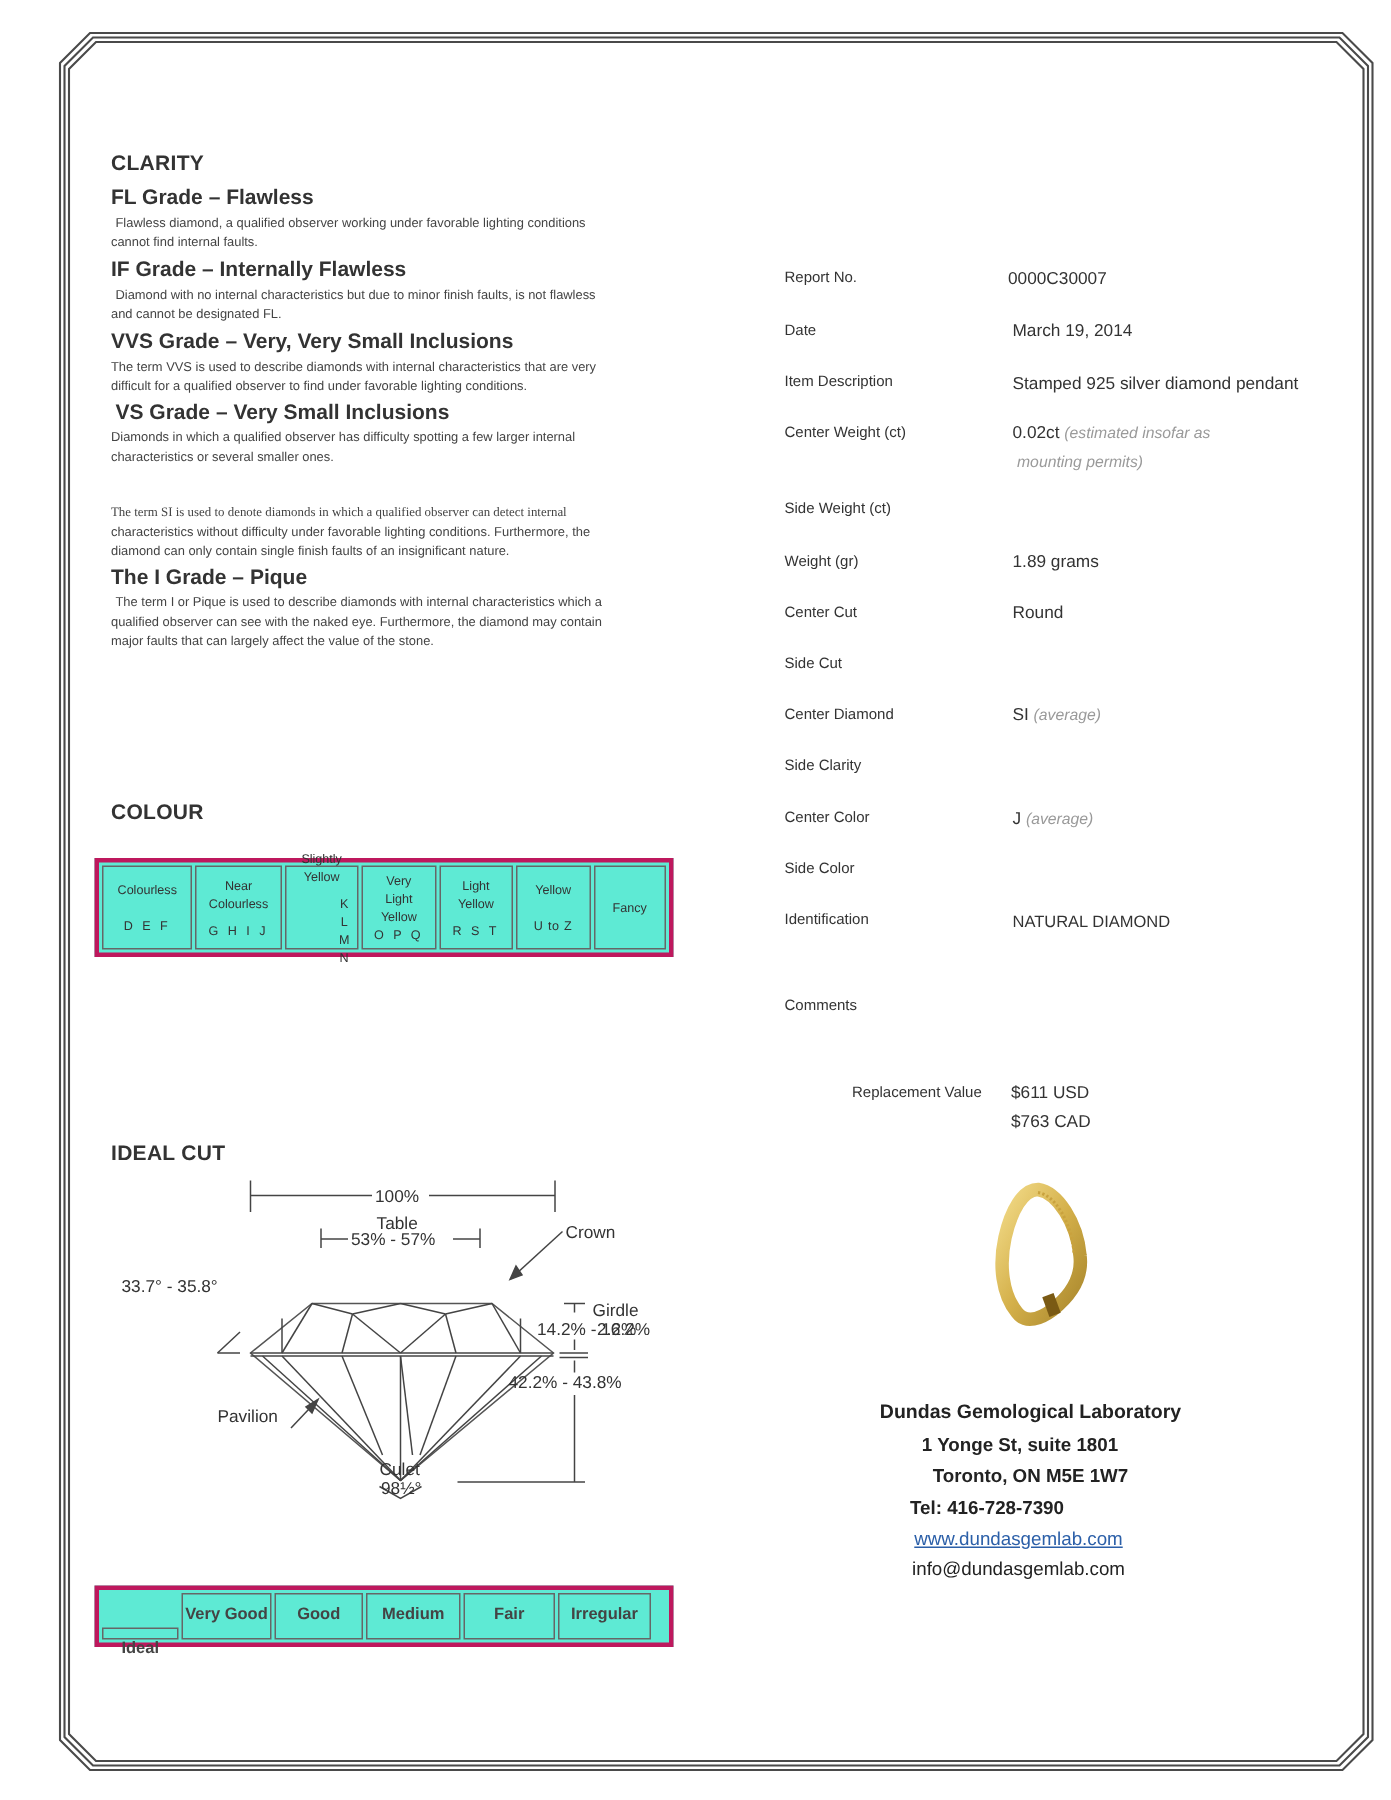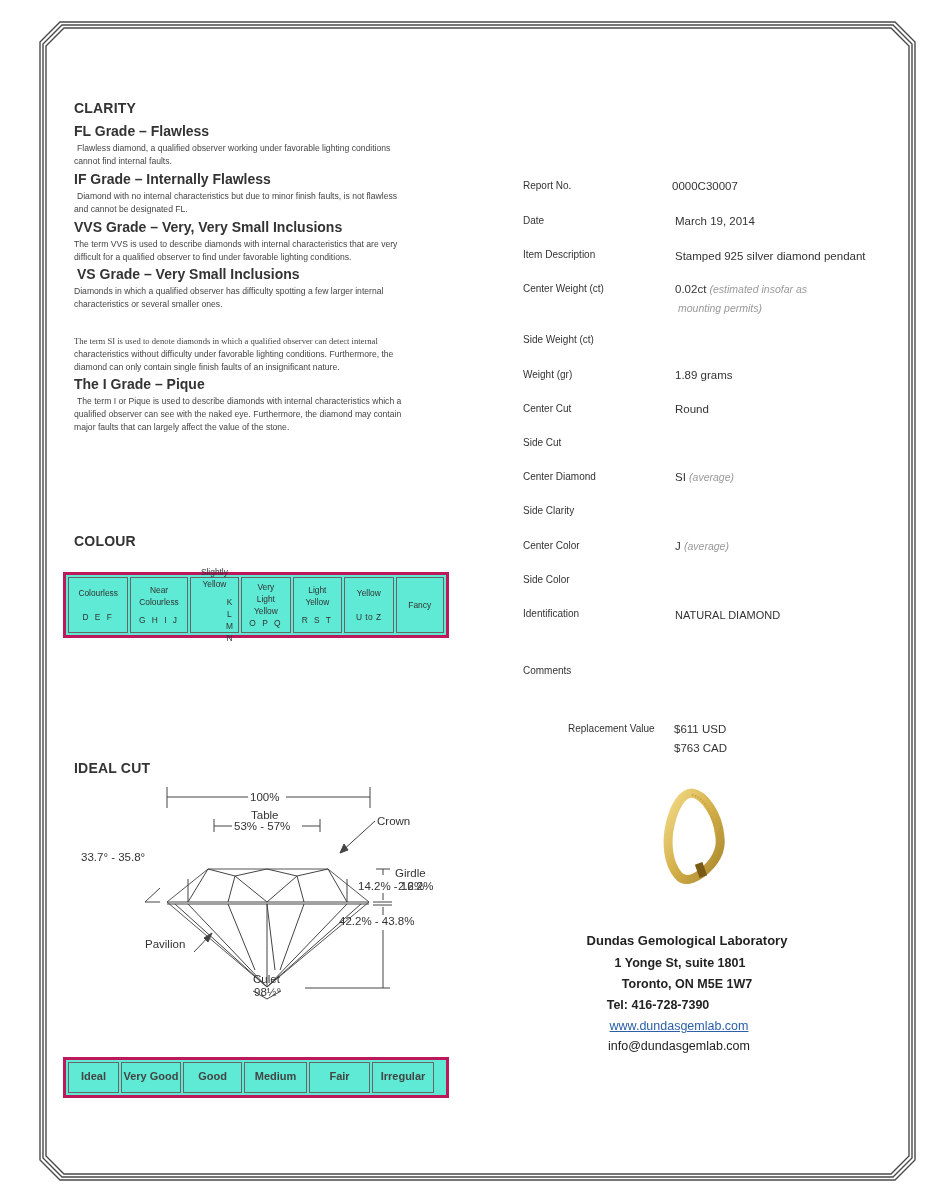--- a/index.html
+++ b/index.html
@@ -176,21 +176,21 @@
   <text x="298" y="110" font-size="11.5">14.2% - 16.2%</text>
   <text x="335" y="97" font-size="11.5">Girdle</text>
   <text x="338" y="110" font-size="11.5">2.2%</text>
   <text x="279" y="145" font-size="11.5">42.2% - 43.8%</text>
   <text x="85" y="168" font-size="11.5">Pavilion</text>
   <text x="193" y="203" font-size="11.5">Culet</text>
   <text x="194" y="216" font-size="11.5">98½°</text>
 </svg>
 
 <div class="tbl" style="left:63px;top:1057px;width:386px;height:41px;box-sizing:border-box;">
-  <div class="cut-cell" style="width:51px;">Ideal</div>
+  <div class="cut-cell" style="width:51px;margin-top:23px;">Ideal</div>
   <div class="cut-cell" style="width:60px;">Very Good</div>
   <div class="cut-cell" style="width:59px;">Good</div>
   <div class="cut-cell" style="width:63px;">Medium</div>
   <div class="cut-cell" style="width:61px;">Fair</div>
   <div class="cut-cell" style="width:62px;">Irregular</div>
 </div>
 
 <div>
   <div class="r-label" style="top:180px;">Report No.</div>
   <div class="r-value" style="top:180px;left:672px;">0000C30007</div>

